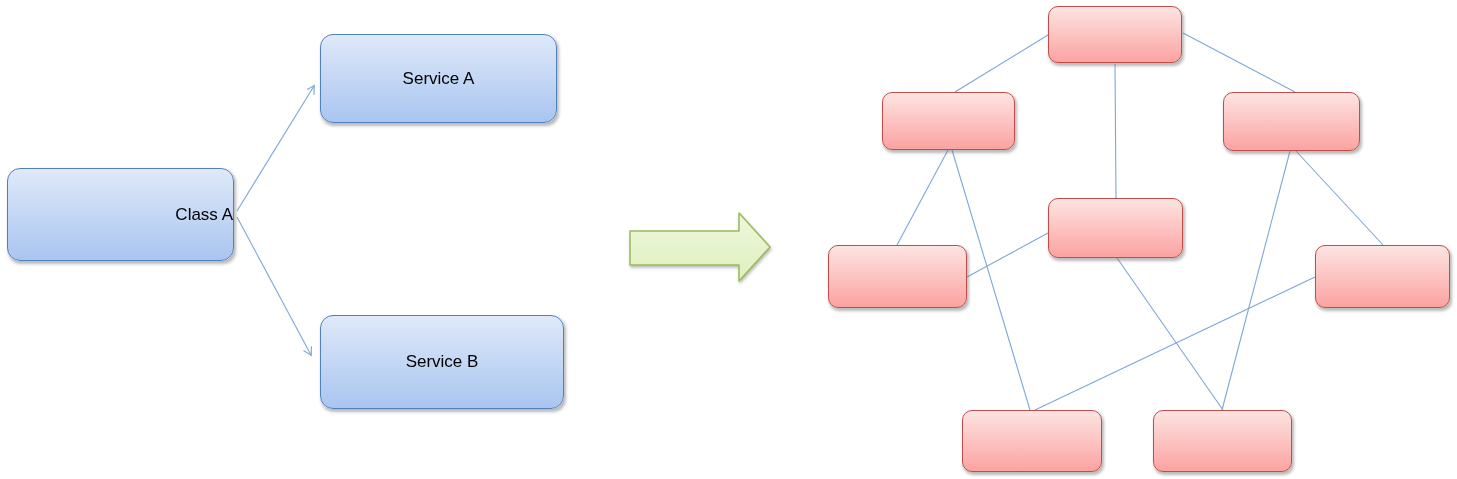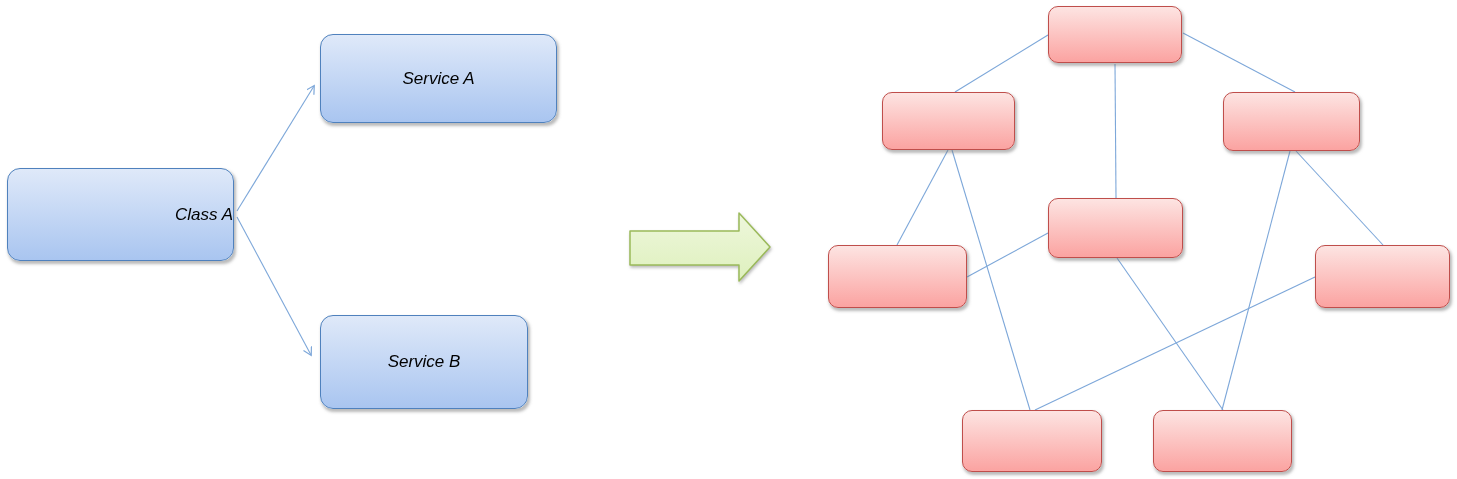--- a/index.html
+++ b/index.html
@@ -6,21 +6,21 @@
   .canvas { position:relative; width:1457px; height:479px; background:#ffffff; overflow:hidden; }
   #connectors { position:absolute; left:0; top:0; width:100%; height:100%; pointer-events:none; }
   .node {
     position:absolute; display:flex; align-items:center; justify-content:center;
     box-sizing:border-box; text-align:center;
     font-size:17px; color:#000;
     box-shadow:1.5px 2.5px 3px rgba(120,120,120,0.5);
   }
   .node.blue { border-radius:13px; }
   .node.red  { border-radius:10px; }
-  .node-label { pointer-events:none;font-style:italic; }
+  .node-label { pointer-events:none; }
 </style>
 </head>
 <body>
 
 <div class="canvas">
   <svg id="connectors" xmlns="http://www.w3.org/2000/svg" viewBox="0 0 1457 479">
       <defs>
         <marker id="ah" markerWidth="12" markerHeight="12" refX="7.5" refY="4.5" orient="auto" markerUnits="userSpaceOnUse">
     <path d="M0,0 L8,4.5 L0,9" fill="none" stroke="#7da7d9" stroke-width="1.2"></path>
   </marker>
@@ -43,21 +43,21 @@
       <line x1="237" y1="217" x2="311" y2="355" stroke="#7da7d9" stroke-width="1.1" marker-end="url(#ah)"></line>
       <polygon points="630,231 739,231 739,213 770,247 739,281 739,265 630,265" fill="url(#greenGrad)" stroke="#9bba5a" stroke-width="1.5" stroke-linejoin="round" style="filter:drop-shadow(1.5px 2.5px 1.5px rgba(120,120,120,0.5))"></polygon>
     </svg>
   <div id="left-nodes">
       <div class="node blue" style="left: 7px; top: 168px; width: 227px; height: 93px; border: 1.5px solid rgb(79, 129, 189); background: linear-gradient(rgb(223, 233, 249), rgb(169, 197, 240)); justify-content: flex-end;">
         <span class="node-label">Class A</span>
       </div>
       <div class="node blue" style="left: 320px; top: 34px; width: 237px; height: 89px; border: 1.5px solid rgb(79, 129, 189); background: linear-gradient(rgb(223, 233, 249), rgb(169, 197, 240));">
         <span class="node-label">Service A</span>
       </div>
-      <div class="node blue" style="left: 320px; top: 315px; width: 208px; height: 94px; border: 1.5px solid rgb(79, 129, 189); background: linear-gradient(rgb(223, 233, 249), rgb(169, 197, 240));">
+      <div class="node blue" style="left: 320px; top: 315px; width: 244px; height: 94px; border: 1.5px solid rgb(79, 129, 189); background: linear-gradient(rgb(223, 233, 249), rgb(169, 197, 240));">
         <span class="node-label">Service B</span>
       </div>
     </div>
   <div id="right-nodes">
       <div class="node red" style="left: 1048px; top: 6px; width: 134px; height: 57px; border: 1.5px solid rgb(191, 78, 75); background: linear-gradient(rgb(253, 228, 226), rgb(251, 163, 161));">
         <span class="node-label"></span>
       </div>
       <div class="node red" style="left: 882px; top: 92px; width: 133px; height: 58px; border: 1.5px solid rgb(191, 78, 75); background: linear-gradient(rgb(253, 228, 226), rgb(251, 163, 161));">
         <span class="node-label"></span>
       </div>

